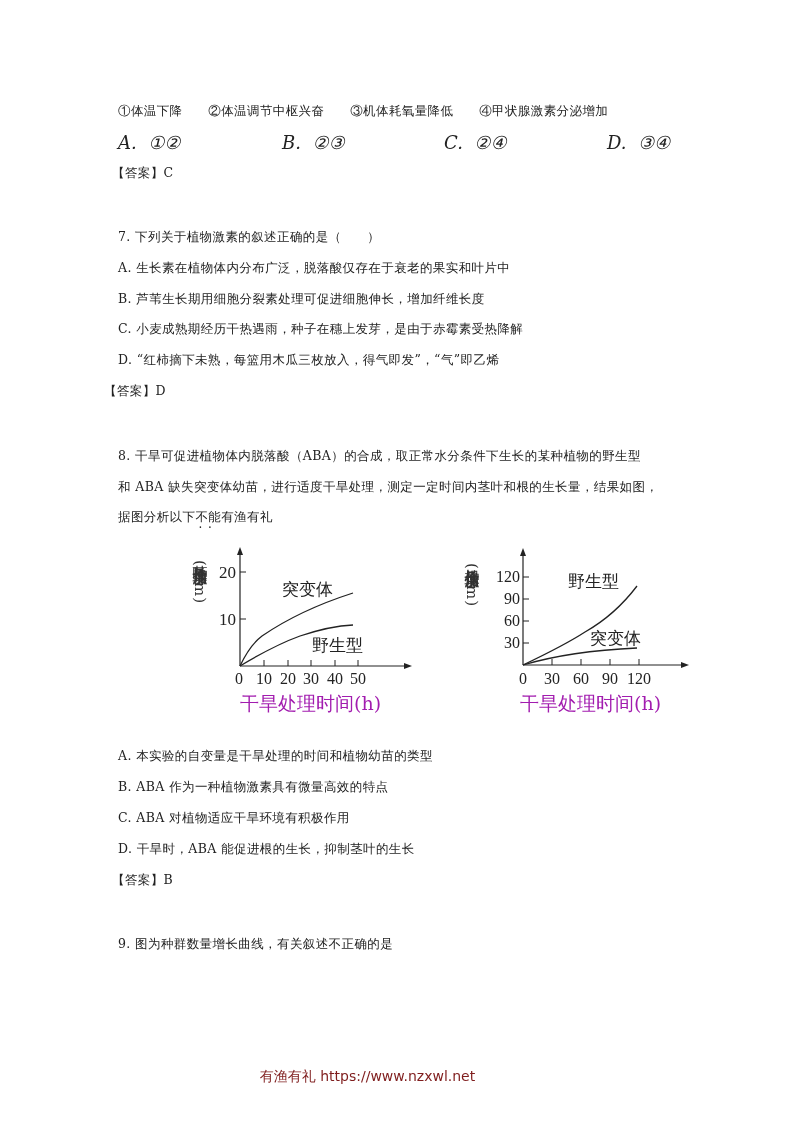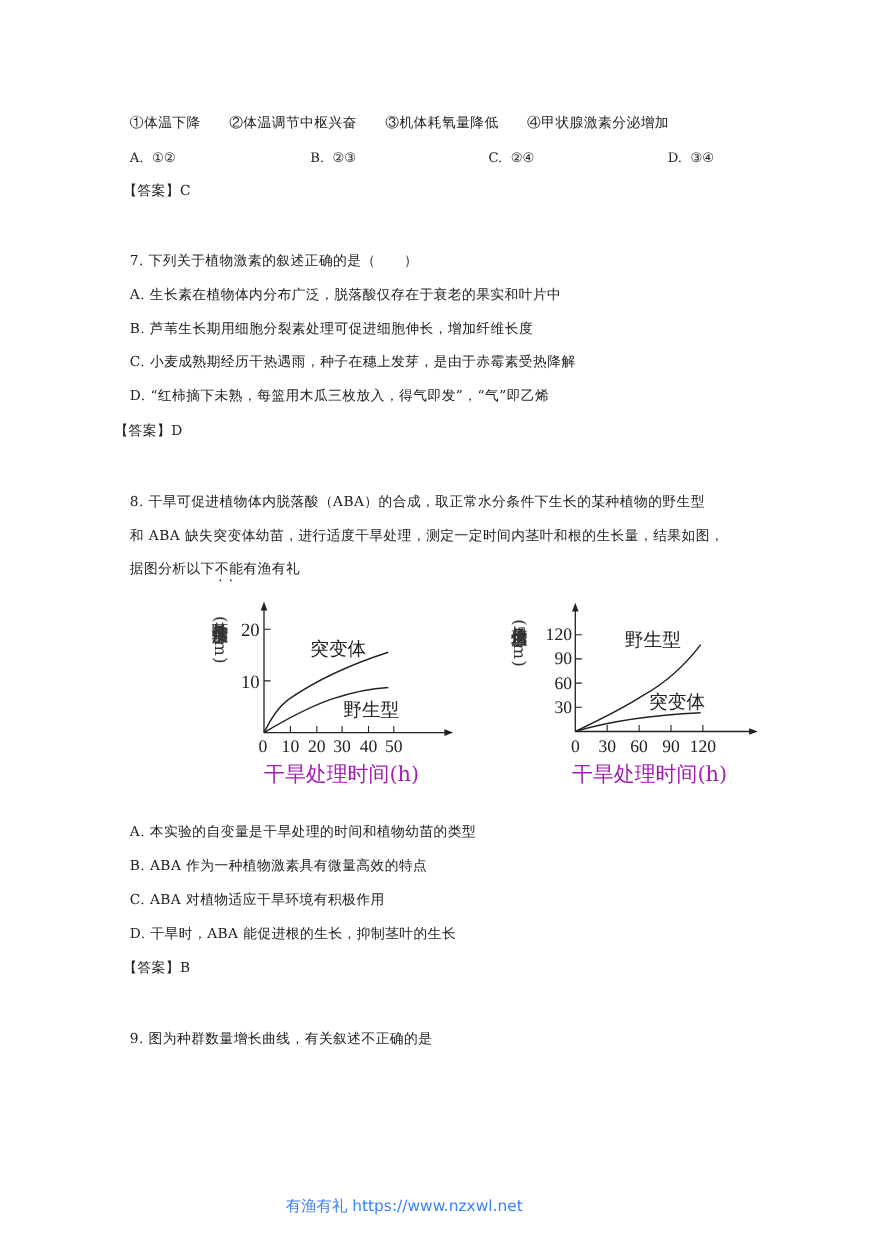--- a/index.html
+++ b/index.html
@@ -5,38 +5,38 @@
   html, body { margin: 0; padding: 0; background: #ffffff; }
   body {
     width: 793px; height: 1122px; position: relative; overflow: hidden;
     font-family: "DejaVu Serif", "Liberation Serif", serif;
     color: #222;
   }
   .line {
     position: absolute; left: 118px; font-size: 12.5px; line-height: 16px;
     white-space: nowrap; letter-spacing: 0.4px;
   }
-  .opt { position: absolute; font-size: 12px; line-height: 16px; white-space: nowrap; }
+  .opt { position: absolute; font-size: 18px; line-height: 16px; white-space: nowrap; font-style: italic; }
   .emph { position: relative; margin-top: 16px; }
   .emph::after {
     content: "·  ·"; position: absolute; left: 3px; top: 11px; font-size: 12px; letter-spacing: 1px;
   }
   .chart { position: absolute; }
   .chart svg text { font-family: "Liberation Serif", "DejaVu Serif", serif; fill: #222; }
   .ylabel {
     position: absolute; writing-mode: vertical-rl; font-size: 15px; line-height: 16px;
     color: #333; letter-spacing: 1px; font-family: "DejaVu Serif", serif;
   }
   .xlabel {
     position: absolute; font-size: 19px; color: #a21caf; white-space: nowrap;
     font-family: "DejaVu Serif", serif;
   }
   .footer {
     position: absolute; top: 1068px; left: 0; width: 735px; text-align: center;
-    font-family: "DejaVu Sans", "Liberation Sans", sans-serif; font-size: 14px; color: #3b82f6; margin-top: 20px;
+    font-family: "DejaVu Sans", "Liberation Sans", sans-serif; font-size: 14px; color: #7f1d1d;
   }
 </style>
 </head>
 <body>
 
 <div class="line" style="top:103px;">①体温下降　　②体温调节中枢兴奋　　③机体耗氧量降低　　④甲状腺激素分泌增加</div>
 <div class="opt" style="top:135px; left:118px;"><span>A.</span>&nbsp;&nbsp;<span>①②</span></div>
 <div class="opt" style="top:135px; left:282px;"><span>B.</span>&nbsp;&nbsp;<span>②③</span></div>
 <div class="opt" style="top:135px; left:444px;"><span>C.</span>&nbsp;&nbsp;<span>②④</span></div>
 <div class="opt" style="top:135px; left:607px;"><span>D.</span>&nbsp;&nbsp;<span>③④</span></div>

